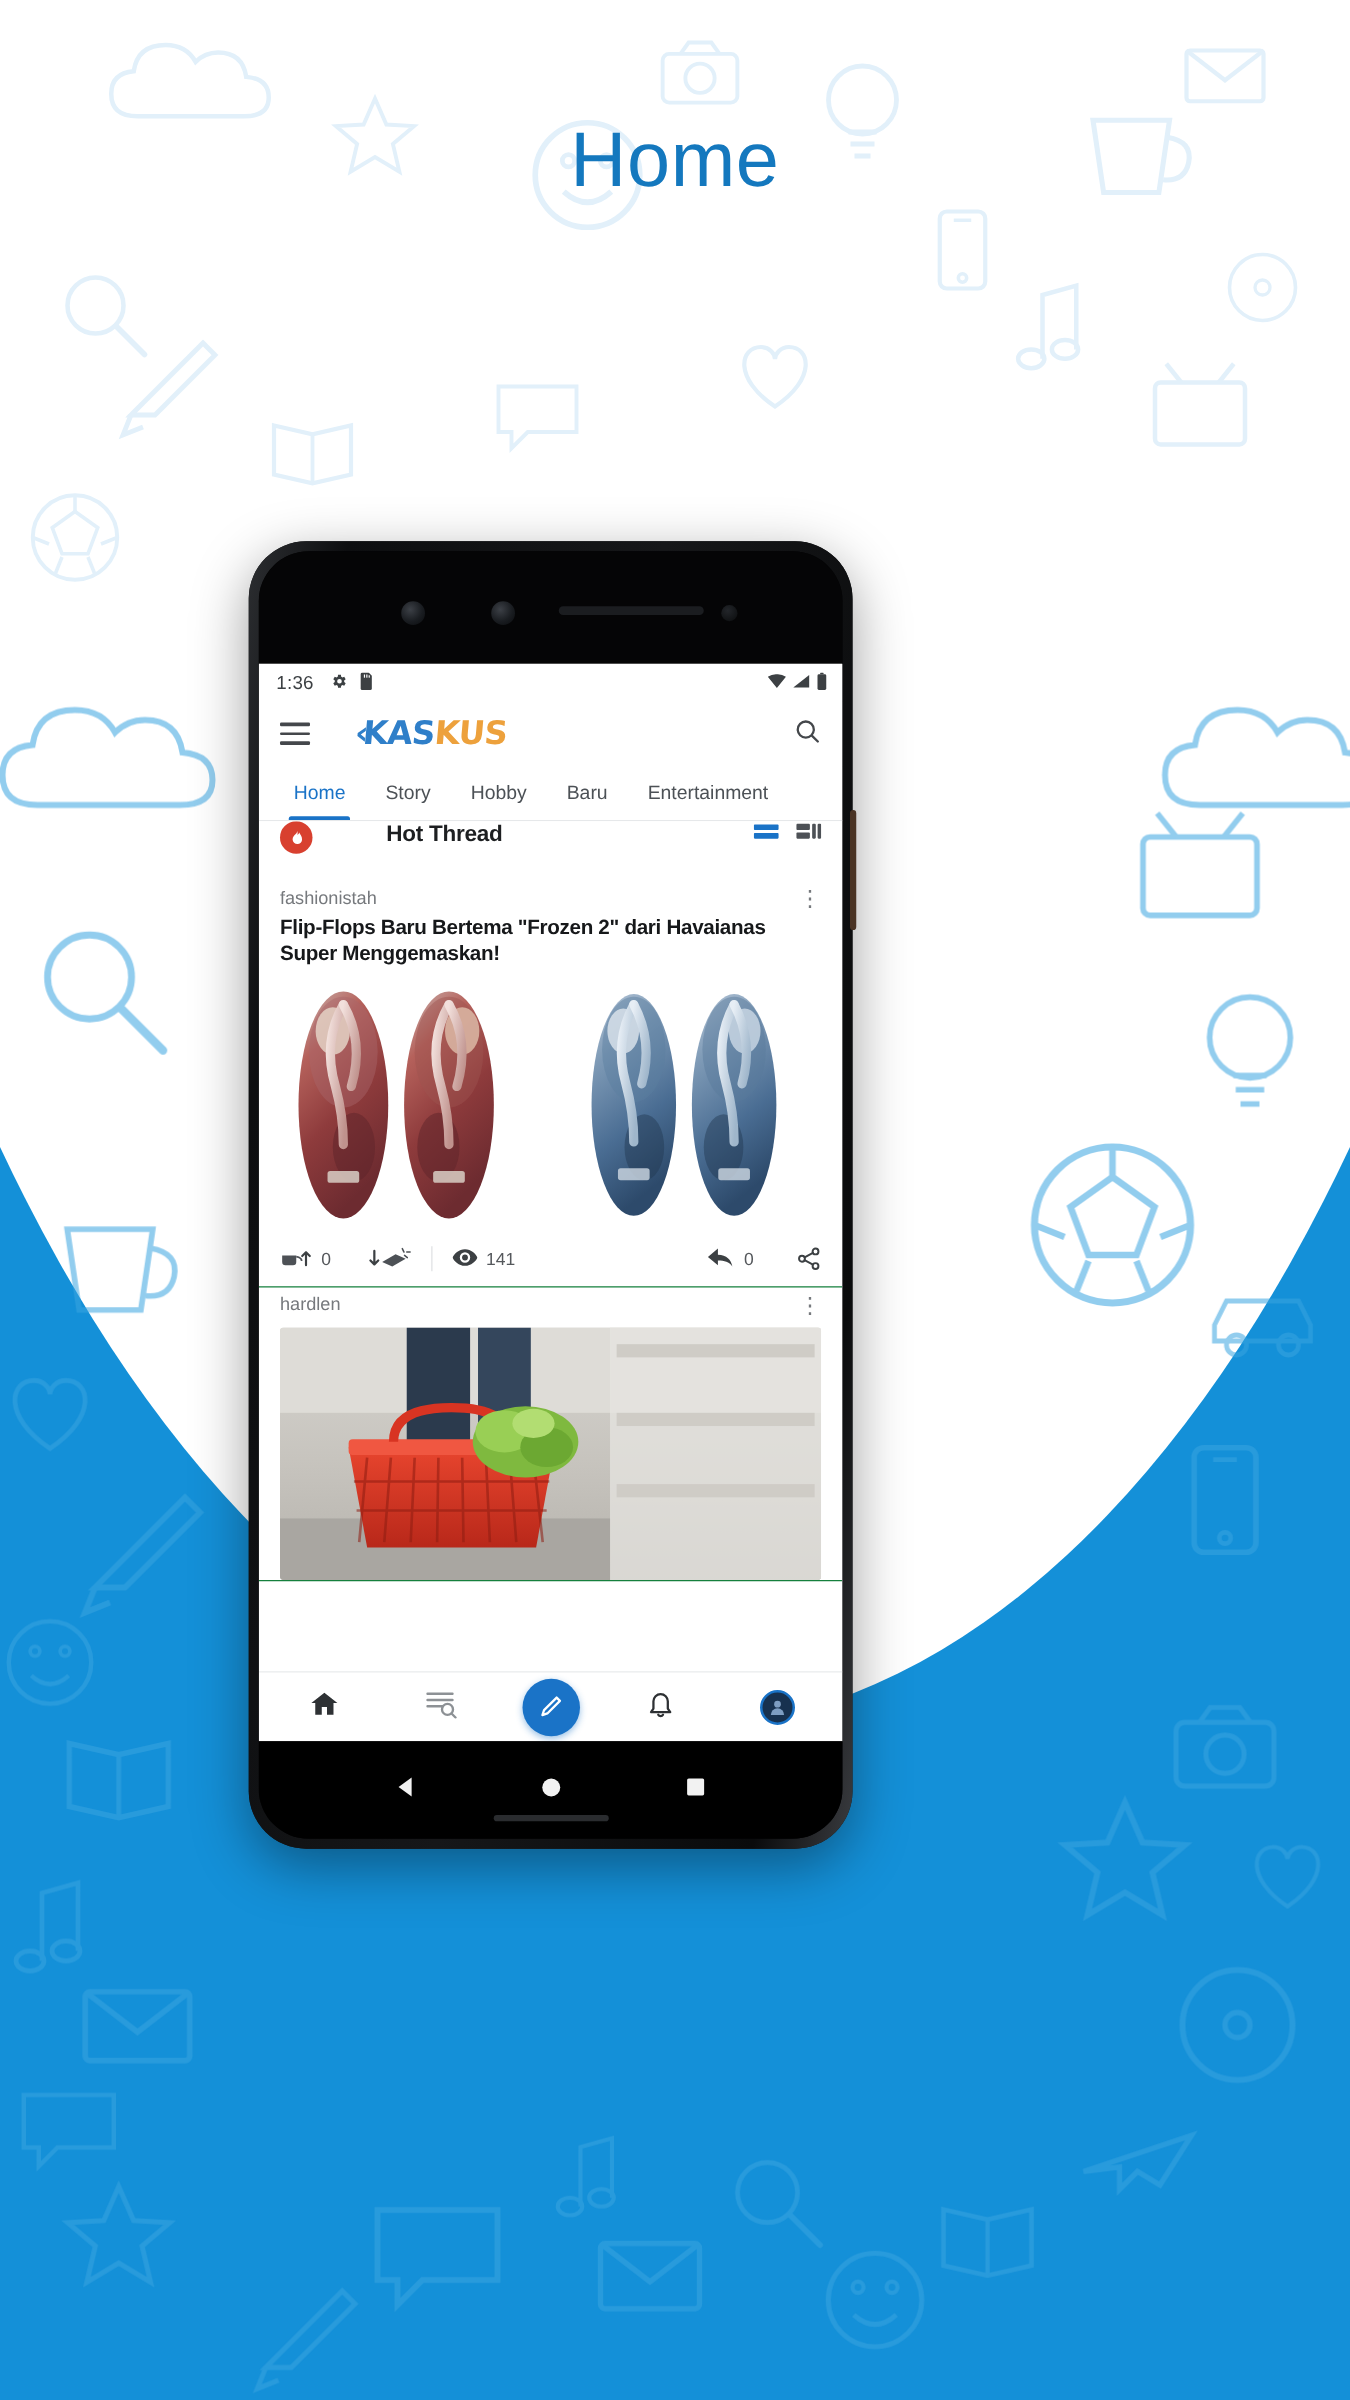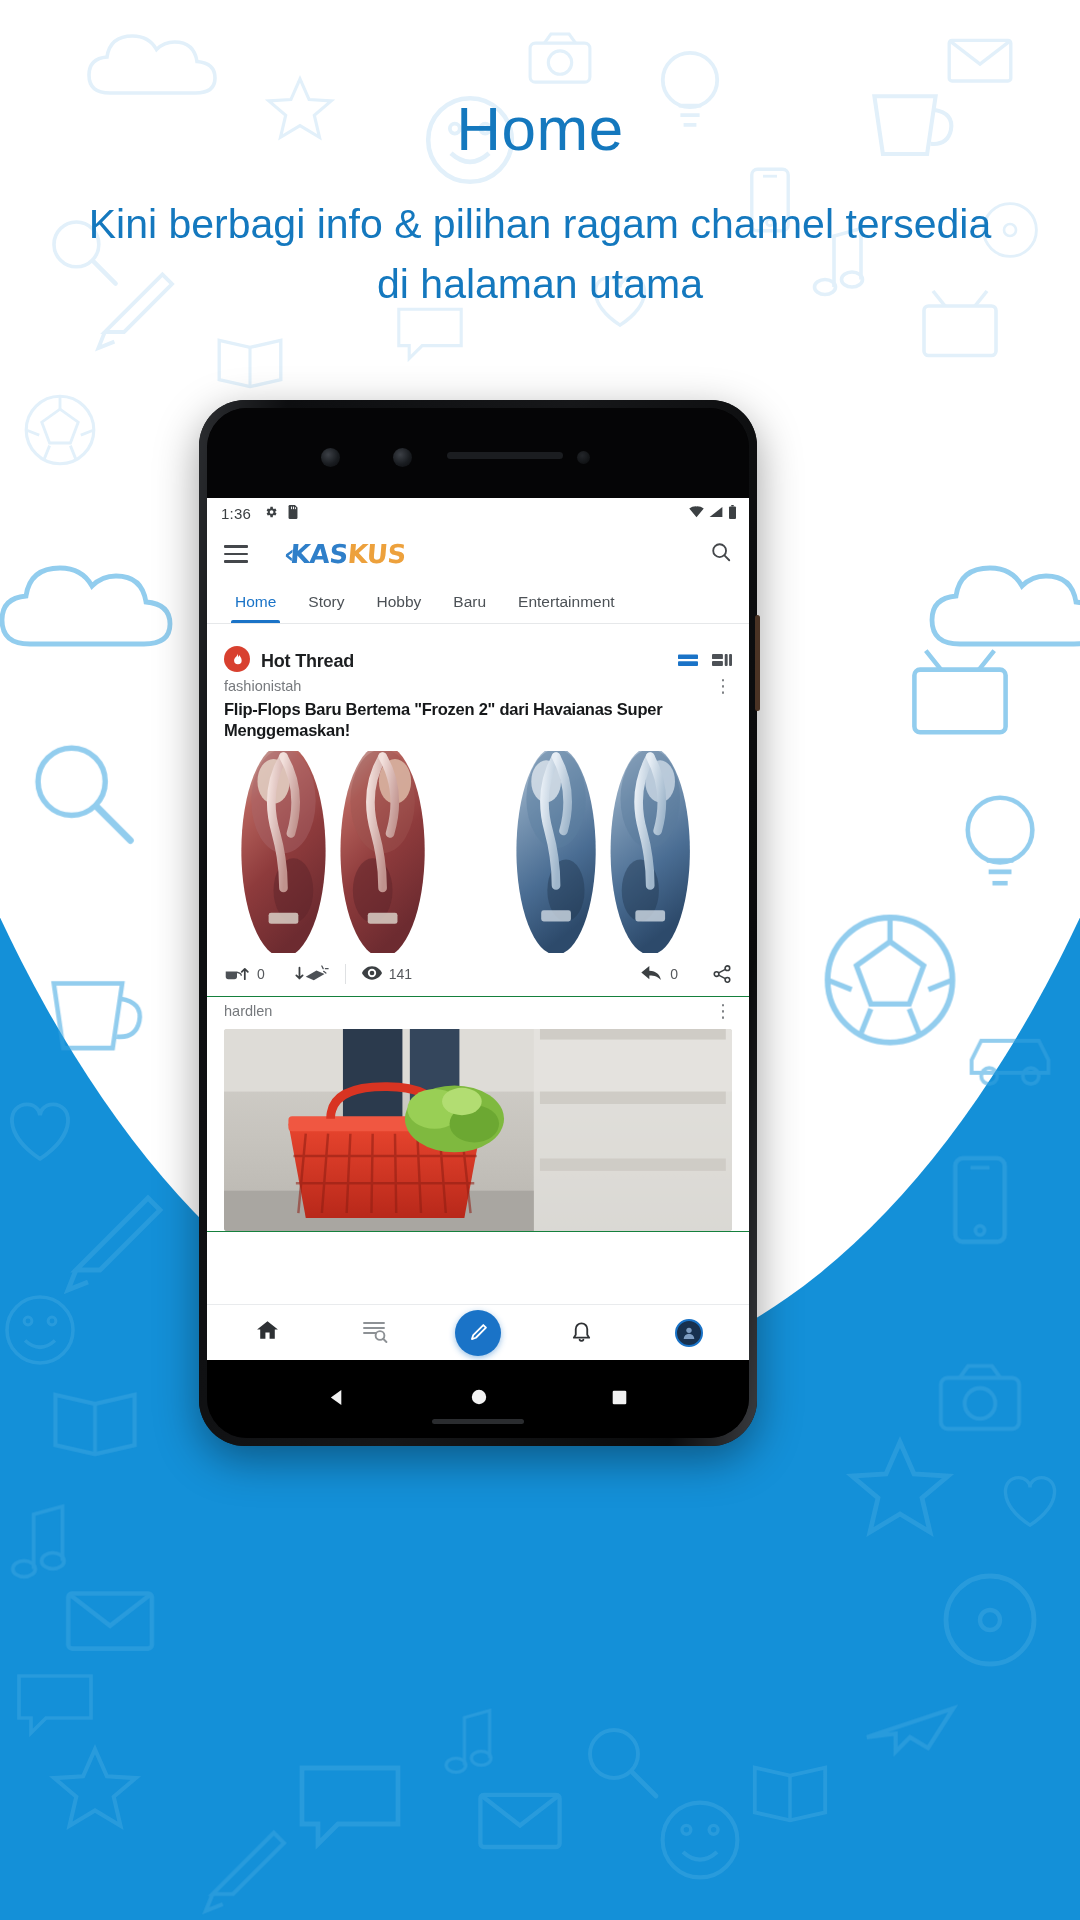--- a/index.html
+++ b/index.html
@@ -51,22 +51,22 @@
     font-size: 41px;
     font-weight: 400;
     color: #1478be;
     line-height: 1.45;
     padding: 0 80px;
   }
 
   
   #phone-frame {
     position: absolute;
-    left: 199px; top: 400px;
-    width: 558px; height: 1046px;
+    left: 199px; top: 433px;
+    width: 483px; height: 1046px;
     background: #111214;
     border-radius: 46px;
     z-index: 6;
     box-shadow: 0 14px 44px rgba(0,0,0,0.38);
     padding: 16px;
   }
   #phone-body {
     position: absolute; inset: 0;
     border-radius: 46px;
     background: linear-gradient(100deg,#2c2e31 0%,#0d0e10 12%,#161719 50%,#0a0b0c 88%,#3a3c40 100%);
@@ -196,22 +196,23 @@
   #feed {
     position: absolute;
     left: 0; right: 0;
     top: 126px; bottom: 56px;
     background: #fff;
     overflow: hidden;
   }
   #section-header {
     height: 48px;
     display: flex;
-    align-items: flex-end;
+    align-items: flex-start;
     padding: 0 17px;
+    gap: 48px;
   }
   #hot-icon {
     width: 26px; height: 26px;
     border-radius: 50%;
     background: #d8402f;
     display: flex; align-items: center; justify-content: center;
     color: #fff; font-size: 15px; line-height: 1;
   }
   #section-title {
     margin-left: 11px;
@@ -463,21 +464,20 @@
       <use href="#d-pencil" transform="translate(250,1860) scale(1.7)"></use>
       <use href="#d-book" transform="translate(790,1790) scale(1.6)"></use>
       <use href="#d-mag" transform="translate(620,1760) scale(1.5)"></use>
       <use href="#d-note" transform="translate(470,1740) scale(1.4)"></use>
     </g>
   </svg>
 </div>
 
 <div id="headline-block">
   <div id="page-title">Home</div>
-  <div id="page-subtitle">Kini berbagi info &amp; pilihan ragam channel tersedia di halaman utama</div>
 </div>
 
 <div id="phone-frame">
   <div id="phone-body"></div>
   <div id="phone-side-btn"></div>
 
   <div id="phone-inner">
 
     <div id="phone-top">
       <div class="cam" id="cam-1"></div>

